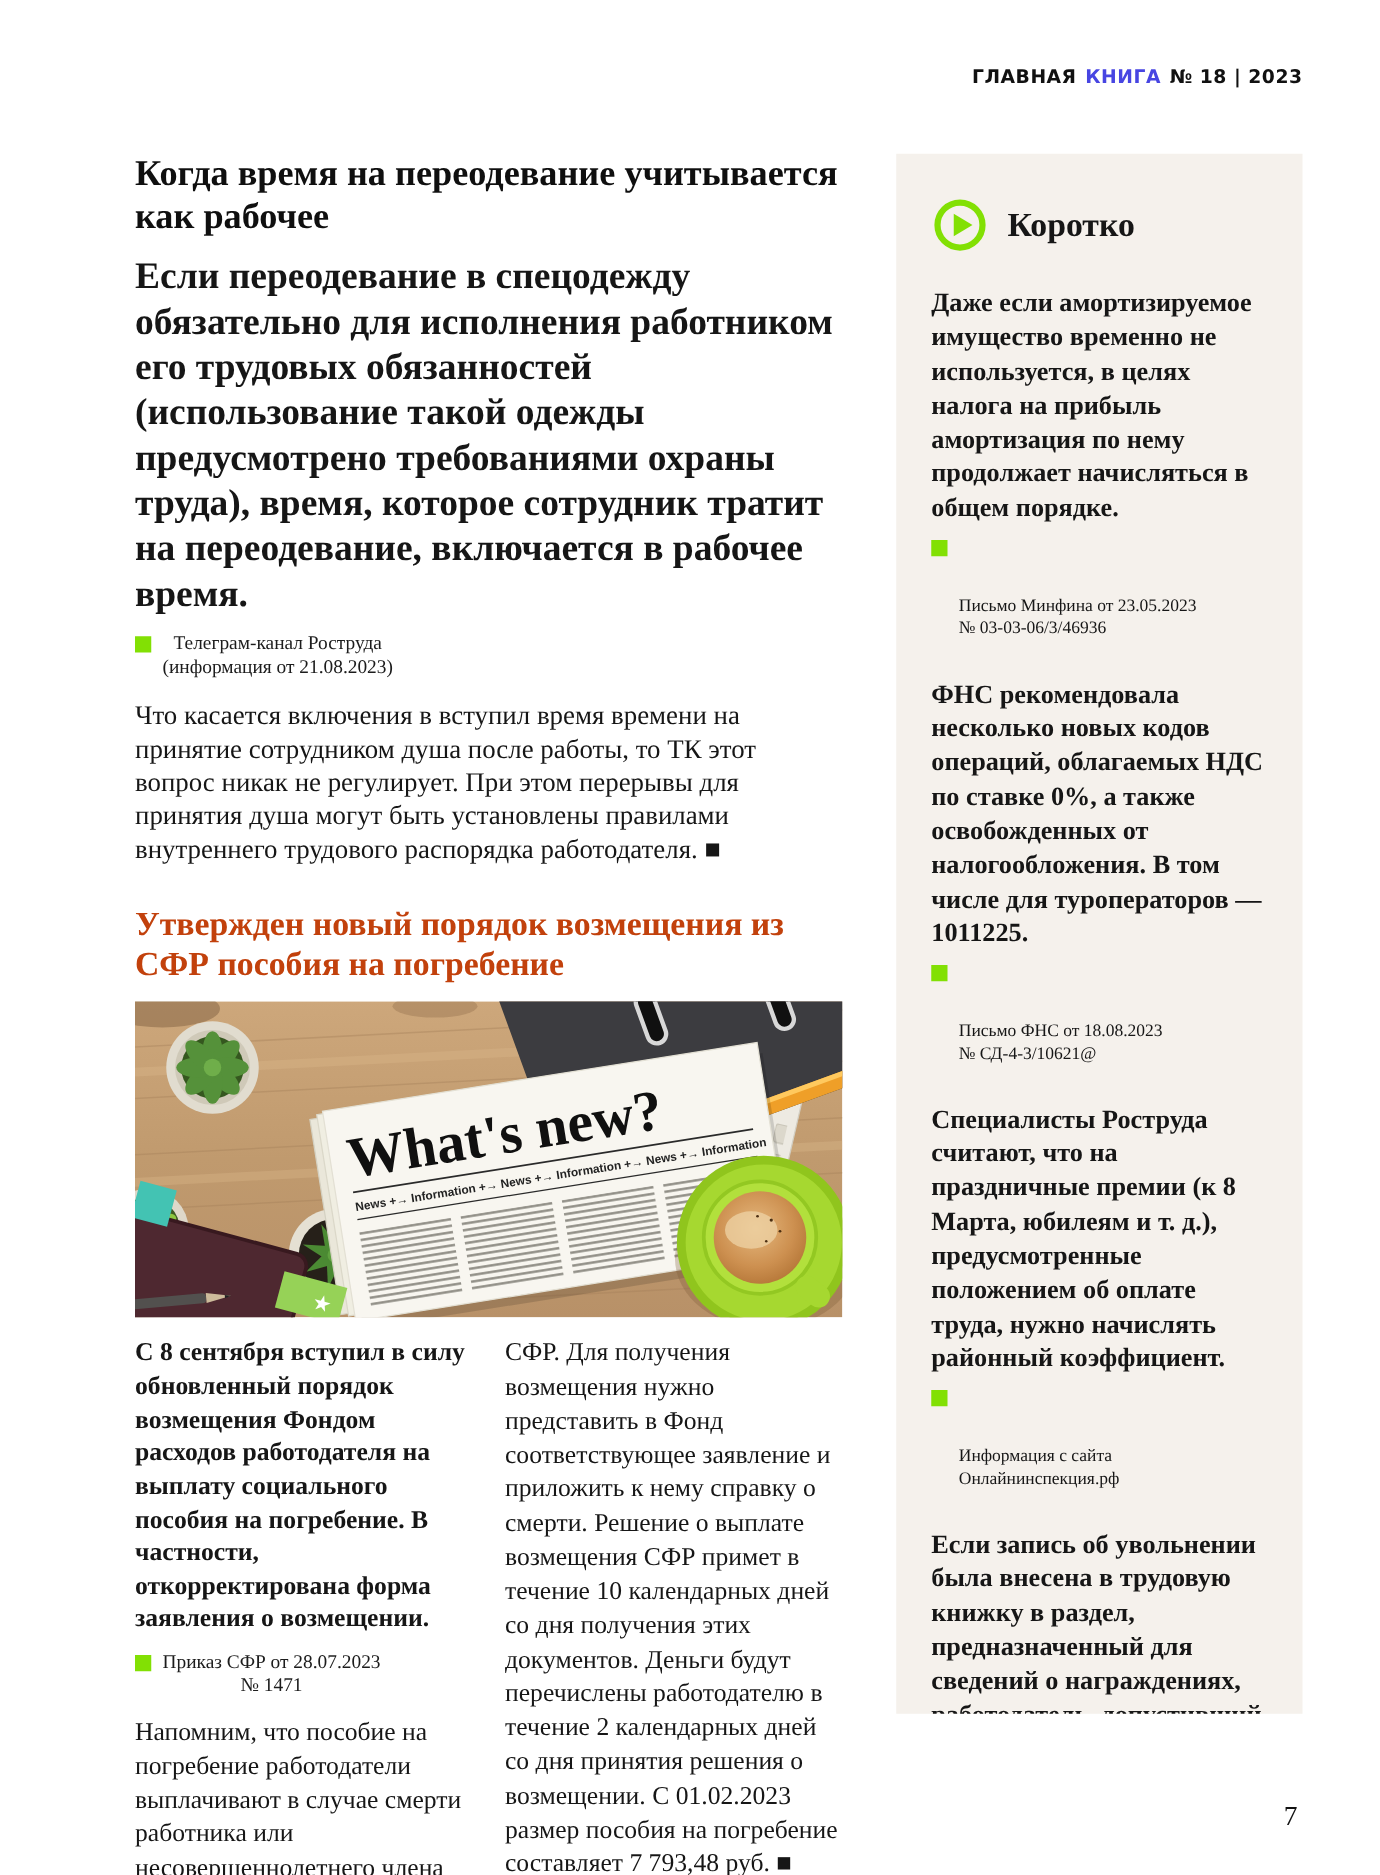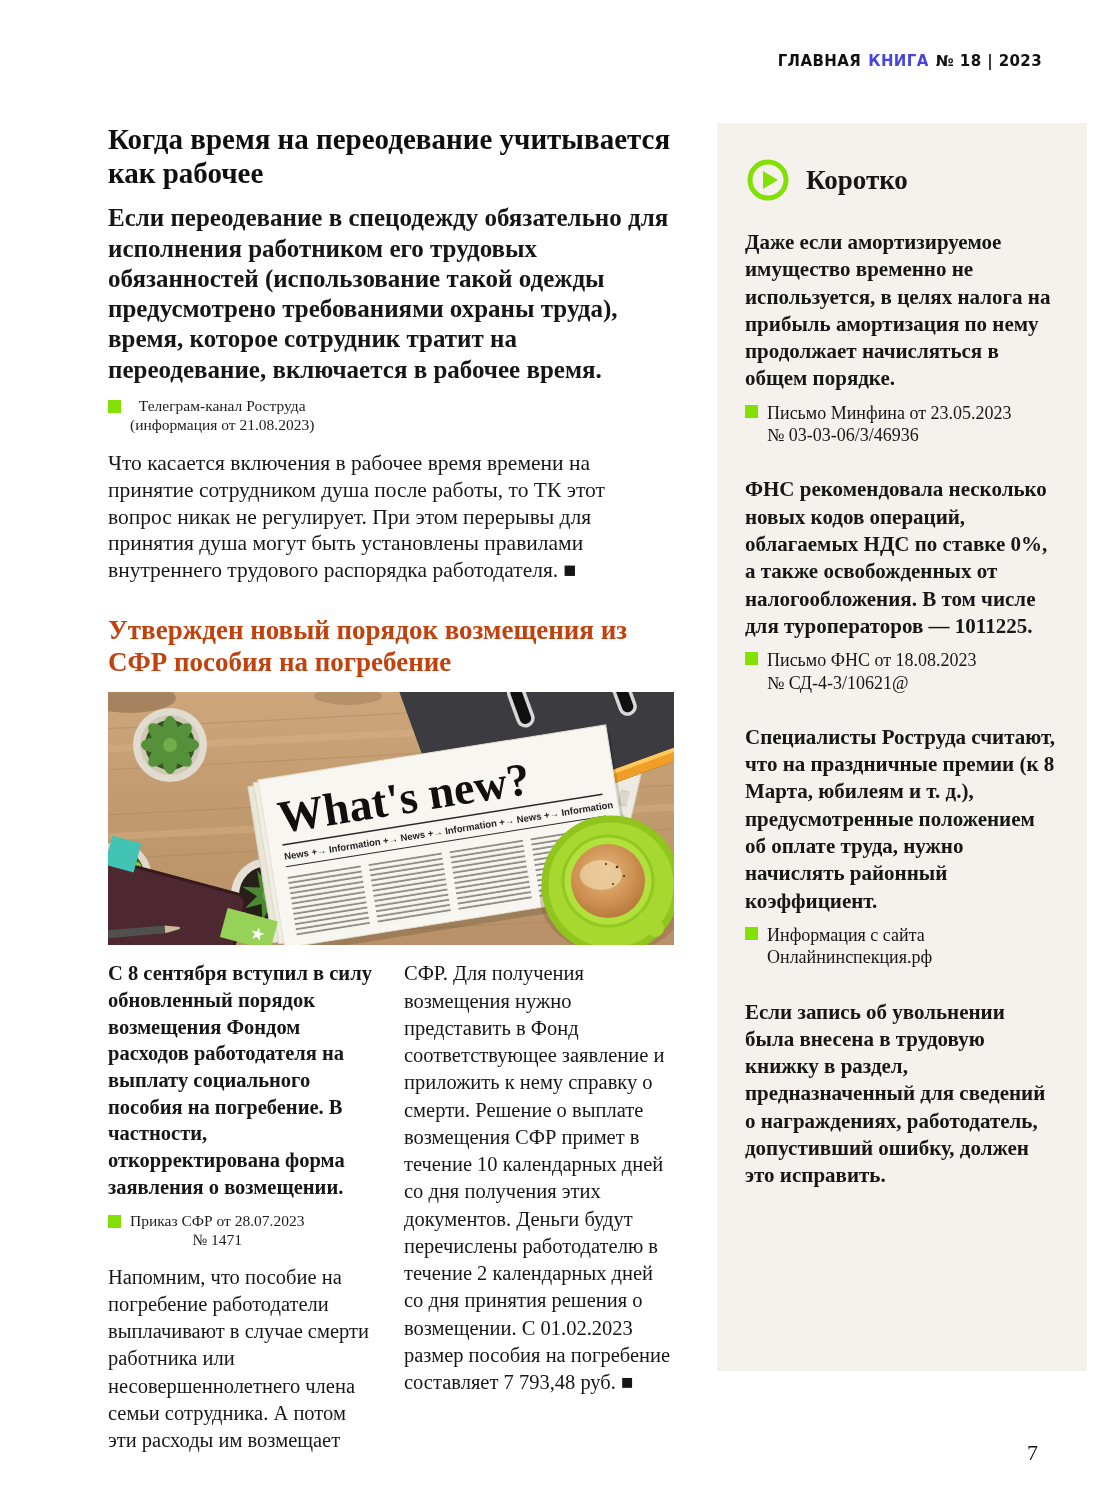--- a/index.html
+++ b/index.html
@@ -20,43 +20,43 @@
     position:absolute;top:52px;right:62px;
     display:flex;gap:7px;align-items:baseline;
     font-family:"DejaVu Sans", sans-serif;font-weight:bold;font-size:15px;
     letter-spacing:.4px;color:#111;
   }
   .masthead .brand-blue{color:var(--blue);}
   
   .main-col{position:absolute;left:108px;top:122px;width:566px;}
   h1.article-title{font-size:29px;line-height:1.18;font-weight:bold;color:#0f0f0f;}
   h2.article-title{font-size:27px;line-height:1.2;font-weight:bold;color:#c2410c;margin-top:30px;}
-  p.lead{margin-top:13px;font-size:25px;line-height:1.21;font-weight:bold;hyphens:auto;}
+  p.lead{margin-top:13px;font-size:30px;line-height:1.21;font-weight:bold;hyphens:auto;}
   p.bodytext{margin-top:16px;font-size:21.5px;line-height:1.24;hyphens:auto;}
   .source{display:flex;gap:9px;margin-top:11px;text-align:center;}
   .source .sq{flex:0 0 13px;width:13px;height:13px;margin-top:4px;background:var(--green);}
   .source .src-lines{font-size:15.5px;line-height:1.24;color:#1c1c1c;}
   
   .photo{margin-top:14px;width:566px;height:253px;overflow:hidden;position:relative;}
   
   .cols{display:flex;gap:26px;margin-top:15px;}
   .col{width:270px;}
   .col p.col-lead{font-size:20.5px;line-height:1.3;font-weight:bold;hyphens:auto;}
   .col p.col-body{margin-top:14px;font-size:20.5px;line-height:1.33;hyphens:auto;}
   
   .sidebar{
-    position:absolute;left:717px;top:123px;width:370px;height:1248px;
+    position:absolute;left:717px;top:123px;width:325px;height:1248px;
     background:var(--sidebar-bg);padding:34px 28px 0 28px;overflow:hidden;
   }
   .sb-head{display:flex;align-items:center;gap:15px;margin-bottom:26px;}
   .sb-title{font-size:27px;font-weight:bold;}
   .sb-item-text{font-size:21px;line-height:1.3;font-weight:bold;hyphens:auto;}
   .sb-source{display:flex;gap:9px;margin-top:9px;margin-bottom:30px;}
   .sb-source .sq{flex:0 0 13px;width:13px;height:13px;margin-top:3px;background:var(--green);}
-  .sb-source .src-lines{font-size:18px;line-height:1.24;}
+  .sb-source .src-lines{font-size:14px;line-height:1.24;margin-top:48px;}
   
   .page-num{position:absolute;right:66px;bottom:34px;font-size:22px;color:#111;}
 </style>
 </head>
 <body>
 
 <div class="masthead">
   <span>ГЛАВНАЯ</span>
   <span class="brand-blue">КНИГА</span>
   <span>№ 18 | 2023</span>
@@ -66,21 +66,21 @@
 
   <h1 class="article-title">Когда время на переодевание учитывается как рабочее</h1>
   <p class="lead">Если переодевание в спецодежду обязательно для исполнения работником его трудовых обязанностей (использование такой одежды предусмотрено требованиями охраны труда), время, которое сотрудник тратит на переодевание, включается в рабочее время.</p>
   <div class="source">
     <span class="sq"></span>
     <div class="src-lines">
       <div>Телеграм-канал Роструда</div>
       <div>(информация от 21.08.2023)</div>
     </div>
   </div>
-  <p class="bodytext">Что касается включения в рабочее время времени на принятие сотрудником душа после работы, то ТК этот вопрос никак не регулирует. При этом перерывы для принятия душа могут быть установлены правилами внутреннего трудового распорядка работодателя. ■</p>
+  <p class="bodytext">Что касается включения в вступил время времени на принятие сотрудником душа после работы, то ТК этот вопрос никак не регулирует. При этом перерывы для принятия душа могут быть установлены правилами внутреннего трудового распорядка работодателя. ■</p>
 
   <h2 class="article-title">Утвержден новый порядок возмещения из СФР пособия на погребение</h2>
 
   <div class="photo">
     <svg width="566" height="253" viewBox="0 0 566 253" xmlns="http://www.w3.org/2000/svg">
       <defs>
         <linearGradient id="wood" x1="0" y1="0" x2="0" y2="1">
           <stop offset="0" stop-color="#cda77b"></stop>
             <stop offset=".5" stop-color="#c09a6e"></stop>
             <stop offset="1" stop-color="#b89168"></stop>

